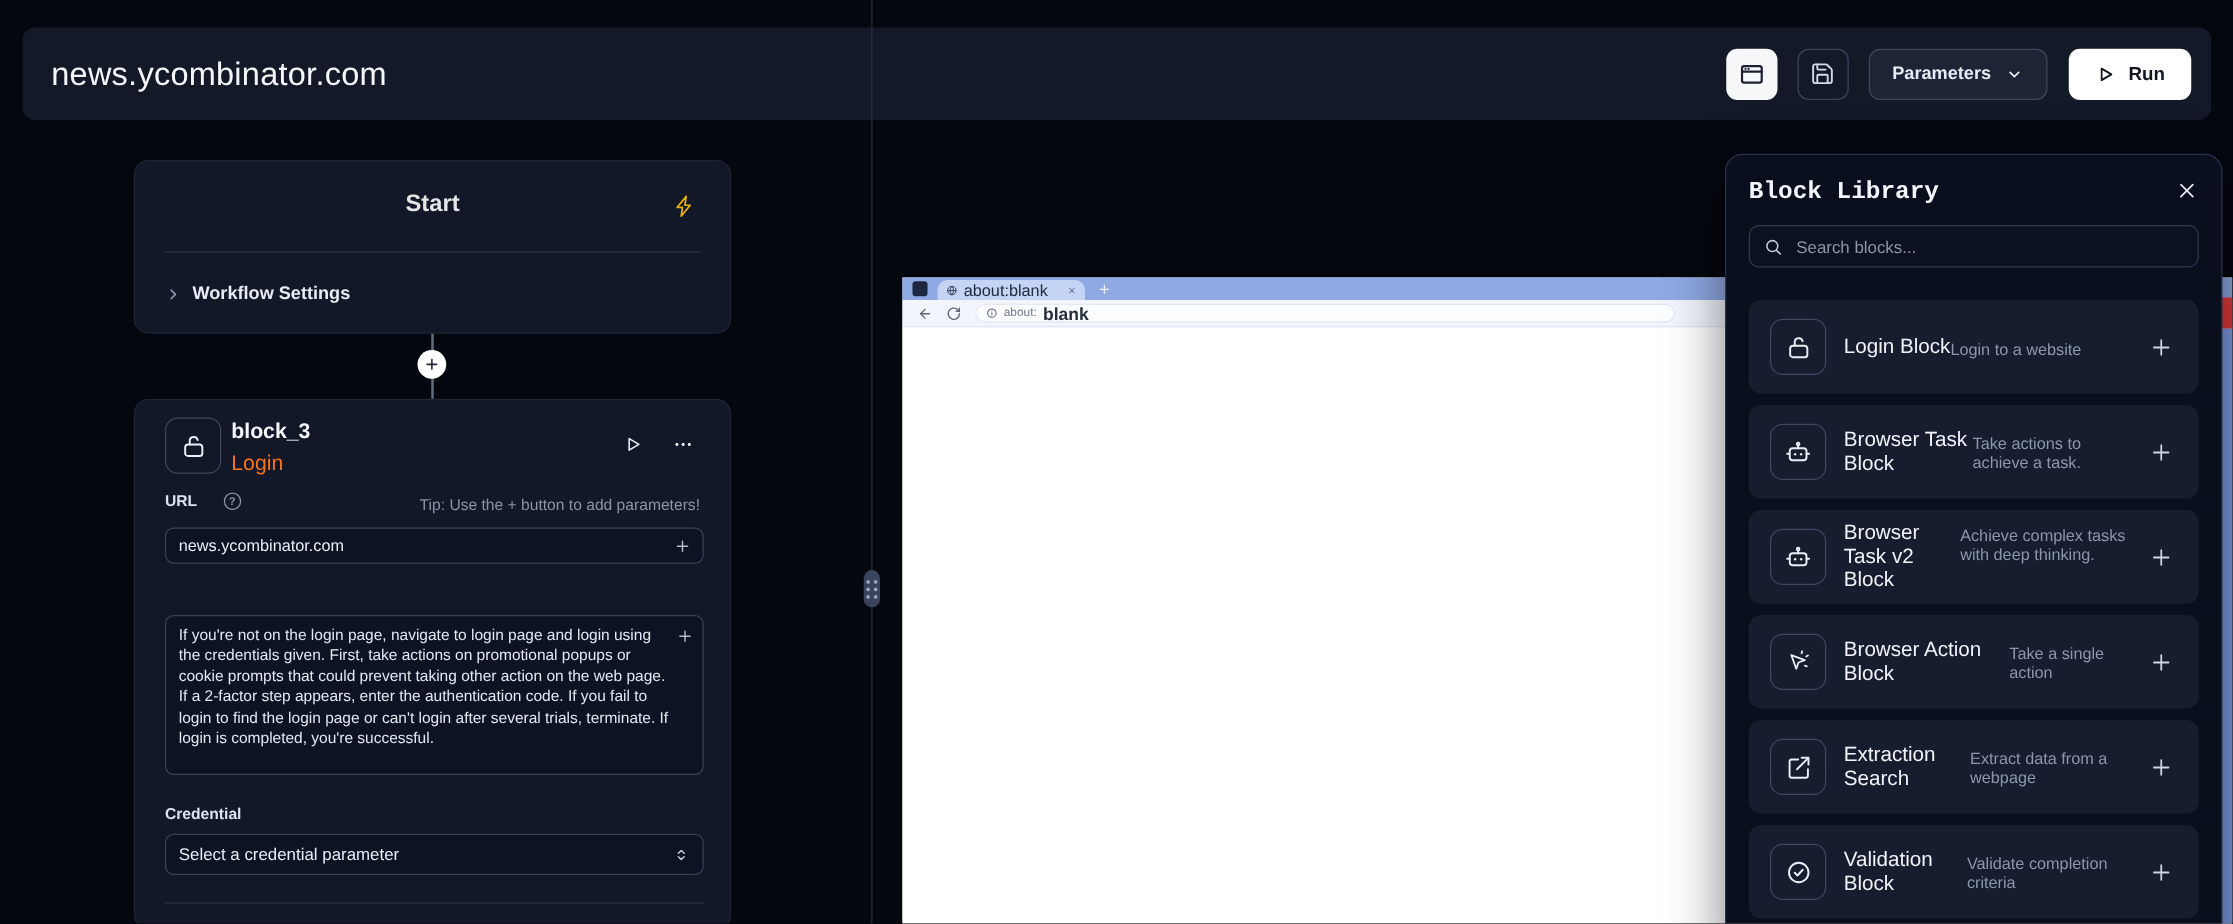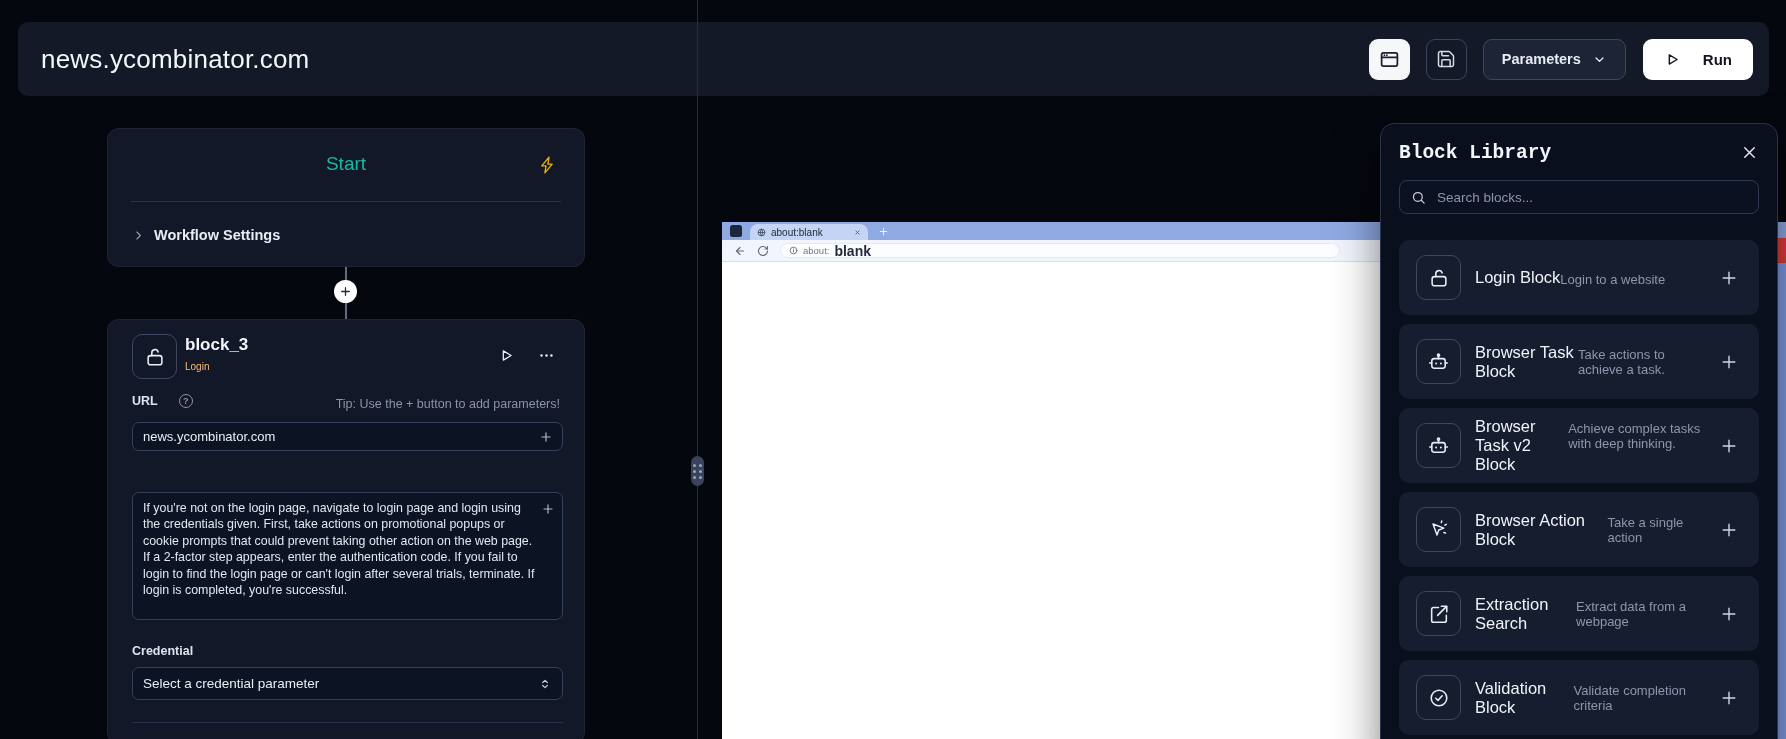--- a/index.html
+++ b/index.html
@@ -20,42 +20,42 @@
   .hdr-title{font-size:26px;color:#f4f6fa;letter-spacing:.2px;}
   .hdr-spacer{flex:1;}
   .icon-btn{width:41px;height:41px;border-radius:9px;display:flex;align-items:center;justify-content:center;
             box-sizing:border-box;cursor:pointer;}
   .icon-btn.active{background:#f6f7f9;color:#1a2030;margin-right:16px;}
   .icon-btn.ghost{border:1px solid #3c4459;color:#d5dae6;margin-right:16px;}
   .btn-params{height:41px;padding:0 18px;border:1px solid #3e4659;background:#1d2436;border-radius:9px;
               color:#e7ebf3;font-size:14.5px;font-weight:600;display:flex;align-items:center;gap:11px;
               margin-right:17px;cursor:pointer;box-sizing:border-box;}
   .btn-run{height:41px;padding:0 21px;background:#ffffff;border-radius:9px;color:#10151f;font-size:15px;
-           font-weight:700;display:flex;align-items:center;gap:22px;cursor:pointer;border:none;}
+           font-weight:700;display:flex;align-items:center;gap:10px;cursor:pointer;border:none;}
 
   
   .card{position:absolute;background:#131828;border:1px solid rgba(255,255,255,.055);border-radius:12px;
         box-sizing:border-box;z-index:1;}
   .start-card{left:107px;top:128px;width:478px;height:139px;}
-  .start-title{position:absolute;left:0;top:24px;width:100%;text-align:center;font-size:19px;font-weight:400;color:#14b8a6;}
+  .start-title{position:absolute;left:0;top:24px;width:100%;text-align:center;font-size:19px;font-weight:700;color:#e5e5e5;}
   .bolt{position:absolute;right:26px;top:26px;color:#eab308;}
   .start-div{position:absolute;left:23px;right:23px;top:72px;height:1px;background:#2b3244;}
   .wf-row{position:absolute;left:23px;top:90px;height:32px;display:flex;align-items:center;gap:8px;cursor:pointer;}
   .wf-row .lbl{font-size:14.5px;font-weight:600;color:#e8ecf3;}
 
   .connector{position:absolute;left:345px;top:267px;width:2px;height:52px;background:#636c7e;z-index:1;}
   .plus-node{position:absolute;left:334px;top:280px;width:23px;height:23px;border-radius:50%;background:#ffffff;
              color:#252b3a;display:flex;align-items:center;justify-content:center;z-index:2;cursor:pointer;}
 
   .login-card{left:107px;top:319px;width:478px;height:425px;}
   .iconbox{border:1px solid #3d475f;border-radius:10px;display:flex;align-items:center;justify-content:center;
            box-sizing:border-box;color:#e9edf5;}
   .lc-iconbox{position:absolute;left:24px;top:14px;width:45px;height:45px;}
   .lc-name{position:absolute;left:77px;top:15px;font-size:17px;font-weight:700;color:#f3f6fb;}
-  .lc-type{position:absolute;left:77px;top:41px;font-size:10px;color:#fdba74;}
+  .lc-type{position:absolute;left:77px;top:41px;font-size:17px;color:#f97316;}
   .lc-play{position:absolute;left:390px;top:27px;color:#e9edf5;cursor:pointer;}
   .lc-dots{position:absolute;left:429px;top:27px;color:#e9edf5;cursor:pointer;}
   .field-label-row{position:absolute;display:flex;align-items:center;gap:21px;}
   .field-label{font-size:12.5px;font-weight:700;color:#dde2ec;}
   .field-label.md{font-weight:600;}
   .qmark{width:14px;height:14px;border:1.3px solid #8a93a8;border-radius:50%;color:#8a93a8;font-size:9px;
          font-weight:700;display:flex;align-items:center;justify-content:center;box-sizing:border-box;}
   .tip{position:absolute;right:24px;top:77px;font-size:12.5px;color:#8a93a8;}
   .inputrow{position:absolute;left:24px;width:431px;border:1px solid #364058;border-radius:7px;background:#0c1322;
             display:flex;align-items:center;box-sizing:border-box;padding:0 9px 0 10px;}
@@ -73,21 +73,21 @@
   .selectrow .sel-text{flex:1;font-size:13.5px;color:#e9edf4;}
   .updown{color:#c9cfdc;}
   .lc-bottom-div{position:absolute;left:24px;top:402px;width:431px;height:1px;background:#29324a;}
 
   
   .browser{position:absolute;left:722px;top:222px;width:1064px;height:517px;z-index:1;background:#ffffff;}
   .tabstrip{position:relative;height:18px;background:#8fa9e3;}
   .winicon{position:absolute;left:8px;top:3px;width:12px;height:12px;border-radius:2.5px;background:#1d2740;}
   .tab{position:absolute;left:28px;top:2px;width:118px;height:16px;background:#c3d4f4;border-radius:8px 8px 0 0;
        display:flex;align-items:center;gap:5px;padding:0 7px;box-sizing:border-box;cursor:pointer;}
-  .tab .tab-title{font-size:10px;color:#222b3b;white-space:nowrap;}
+  .tab .tab-title{font-size:13px;color:#222b3b;white-space:nowrap;}
   .tab .tab-close{margin-left:auto;color:#49536b;cursor:pointer;}
   .newtab{position:absolute;left:156px;top:4px;color:#eef2fb;cursor:pointer;}
   .toolbar{height:22px;background:#f2f5fd;border-bottom:1px solid #d7e0f2;display:flex;align-items:center;
            padding-left:12px;gap:11px;box-sizing:border-box;}
   .nav-ic{color:#5c6678;cursor:pointer;}
   .addrpill{width:560px;height:15px;background:#fcfdff;border:1px solid #e2e8f6;border-radius:8px;display:flex;
             align-items:center;gap:5px;padding:0 8px;box-sizing:border-box;cursor:text;}
   .addr-scheme{font-size:9.5px;color:#6e7890;}
   .addr-host{font-size:14px;color:#252c3c;font-weight:700;}
   .page{height:476px;background:#ffffff;}

